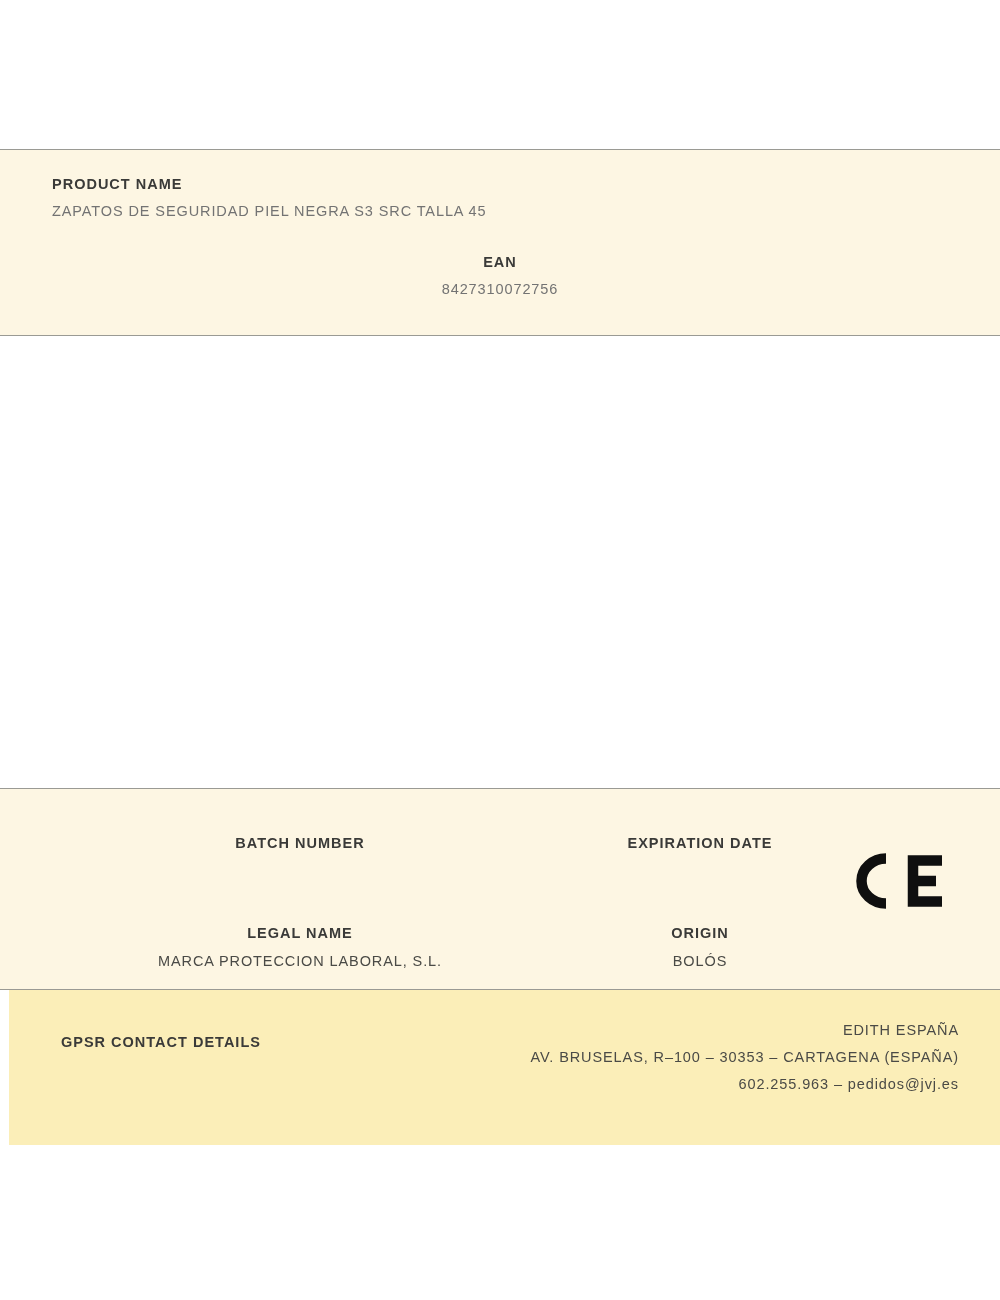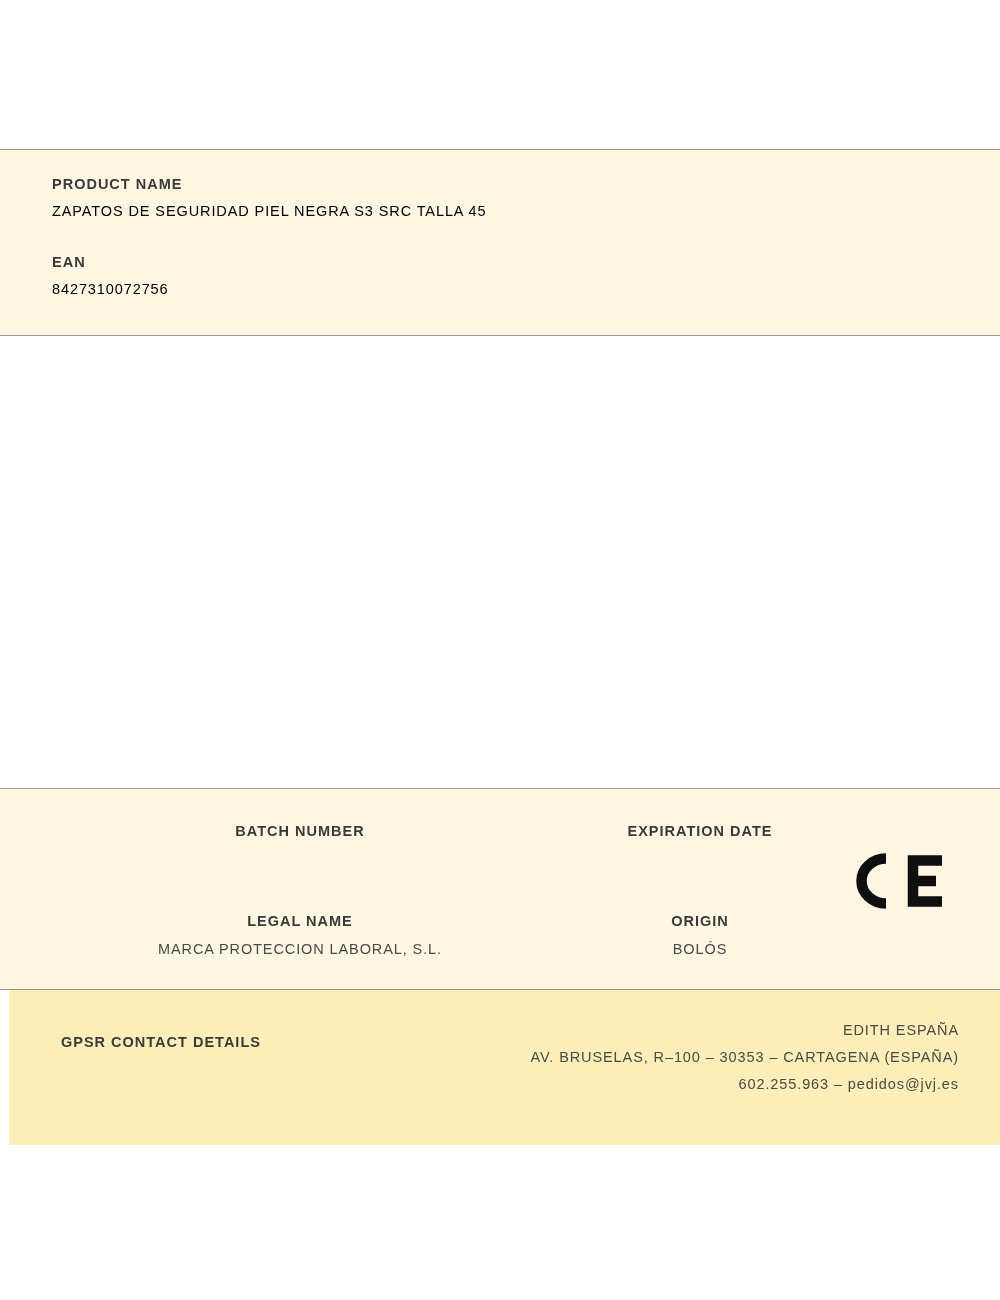--- a/index.html
+++ b/index.html
@@ -52,25 +52,26 @@
   .field-label {
     font-size: 14.5px;
     font-weight: bold;
     letter-spacing: 1.0px;
     color: #3a3a38;
     margin: 0 0 11px 0;
   }
   .field-value {
     font-size: 14.5px;
     letter-spacing: 0.9px;
-    color: #000000;
+    color: #737373;
     margin: 0;
   }
   .field-block + .field-block {
     margin-top: 35px;
+    text-align: center;
   }
 
   
   .middle-blank {
     position: absolute;
     left: 0;
     top: 336px;
     width: 1000px;
     height: 452px;
     background: #ffffff;
@@ -101,21 +102,21 @@
   .col-right { left: 500px; width: 400px; }
 
   .row1 { top: 34px; }
   .row2 { top: 124px; }
 
   .info-label {
     font-size: 14.5px;
     font-weight: bold;
     letter-spacing: 1.0px;
     color: #3a3a38;
-    margin: 0 0 12px 0;
+    margin: 12px 0 12px 0;
   }
   .info-value {
     font-size: 14.5px;
     letter-spacing: 0.9px;
     color: #4a4a46;
     margin: 0;
     min-height: 17px;
   }
 
   .ce-mark {

